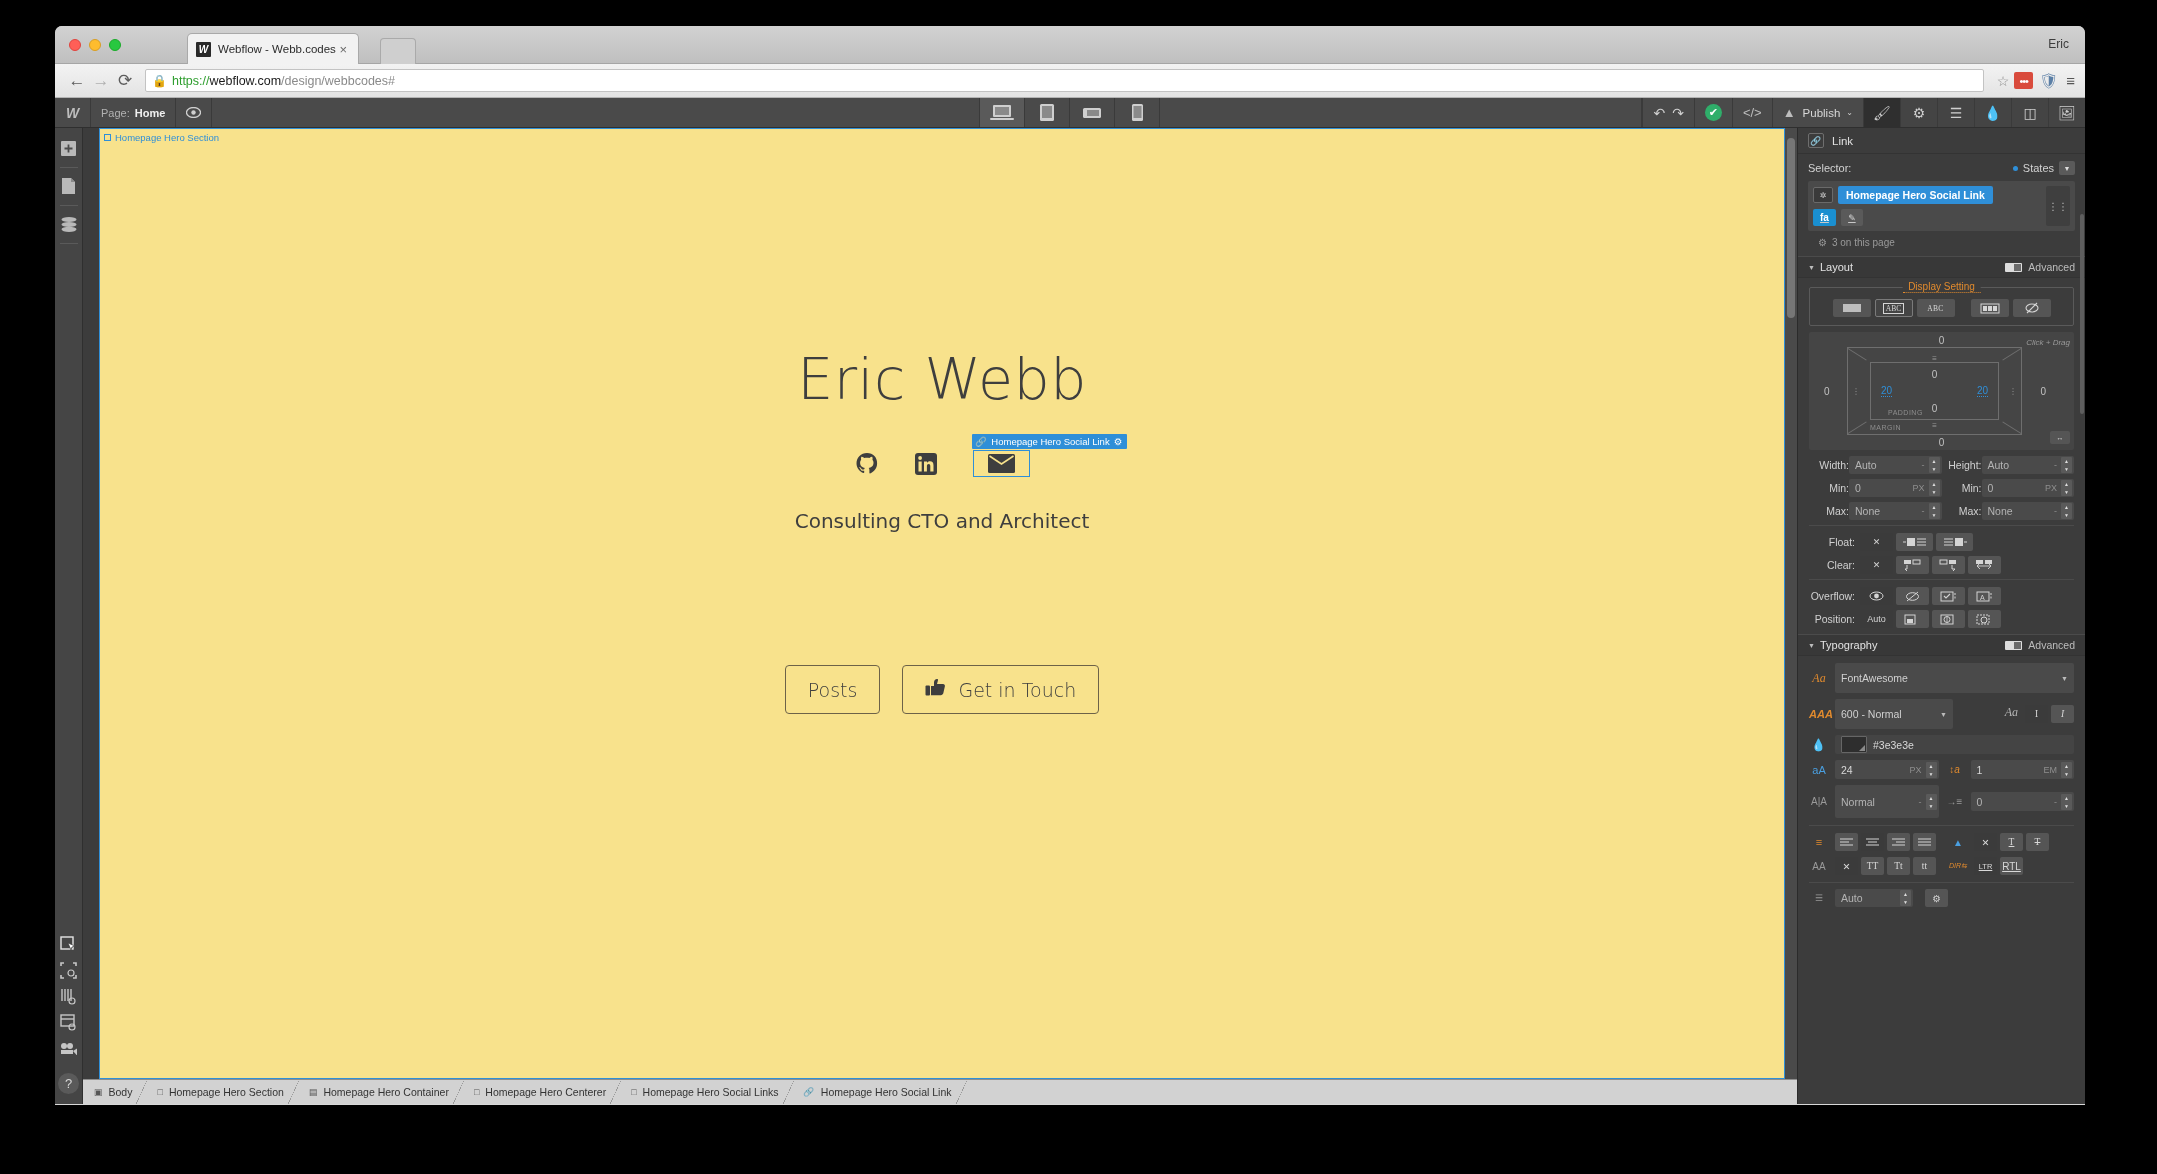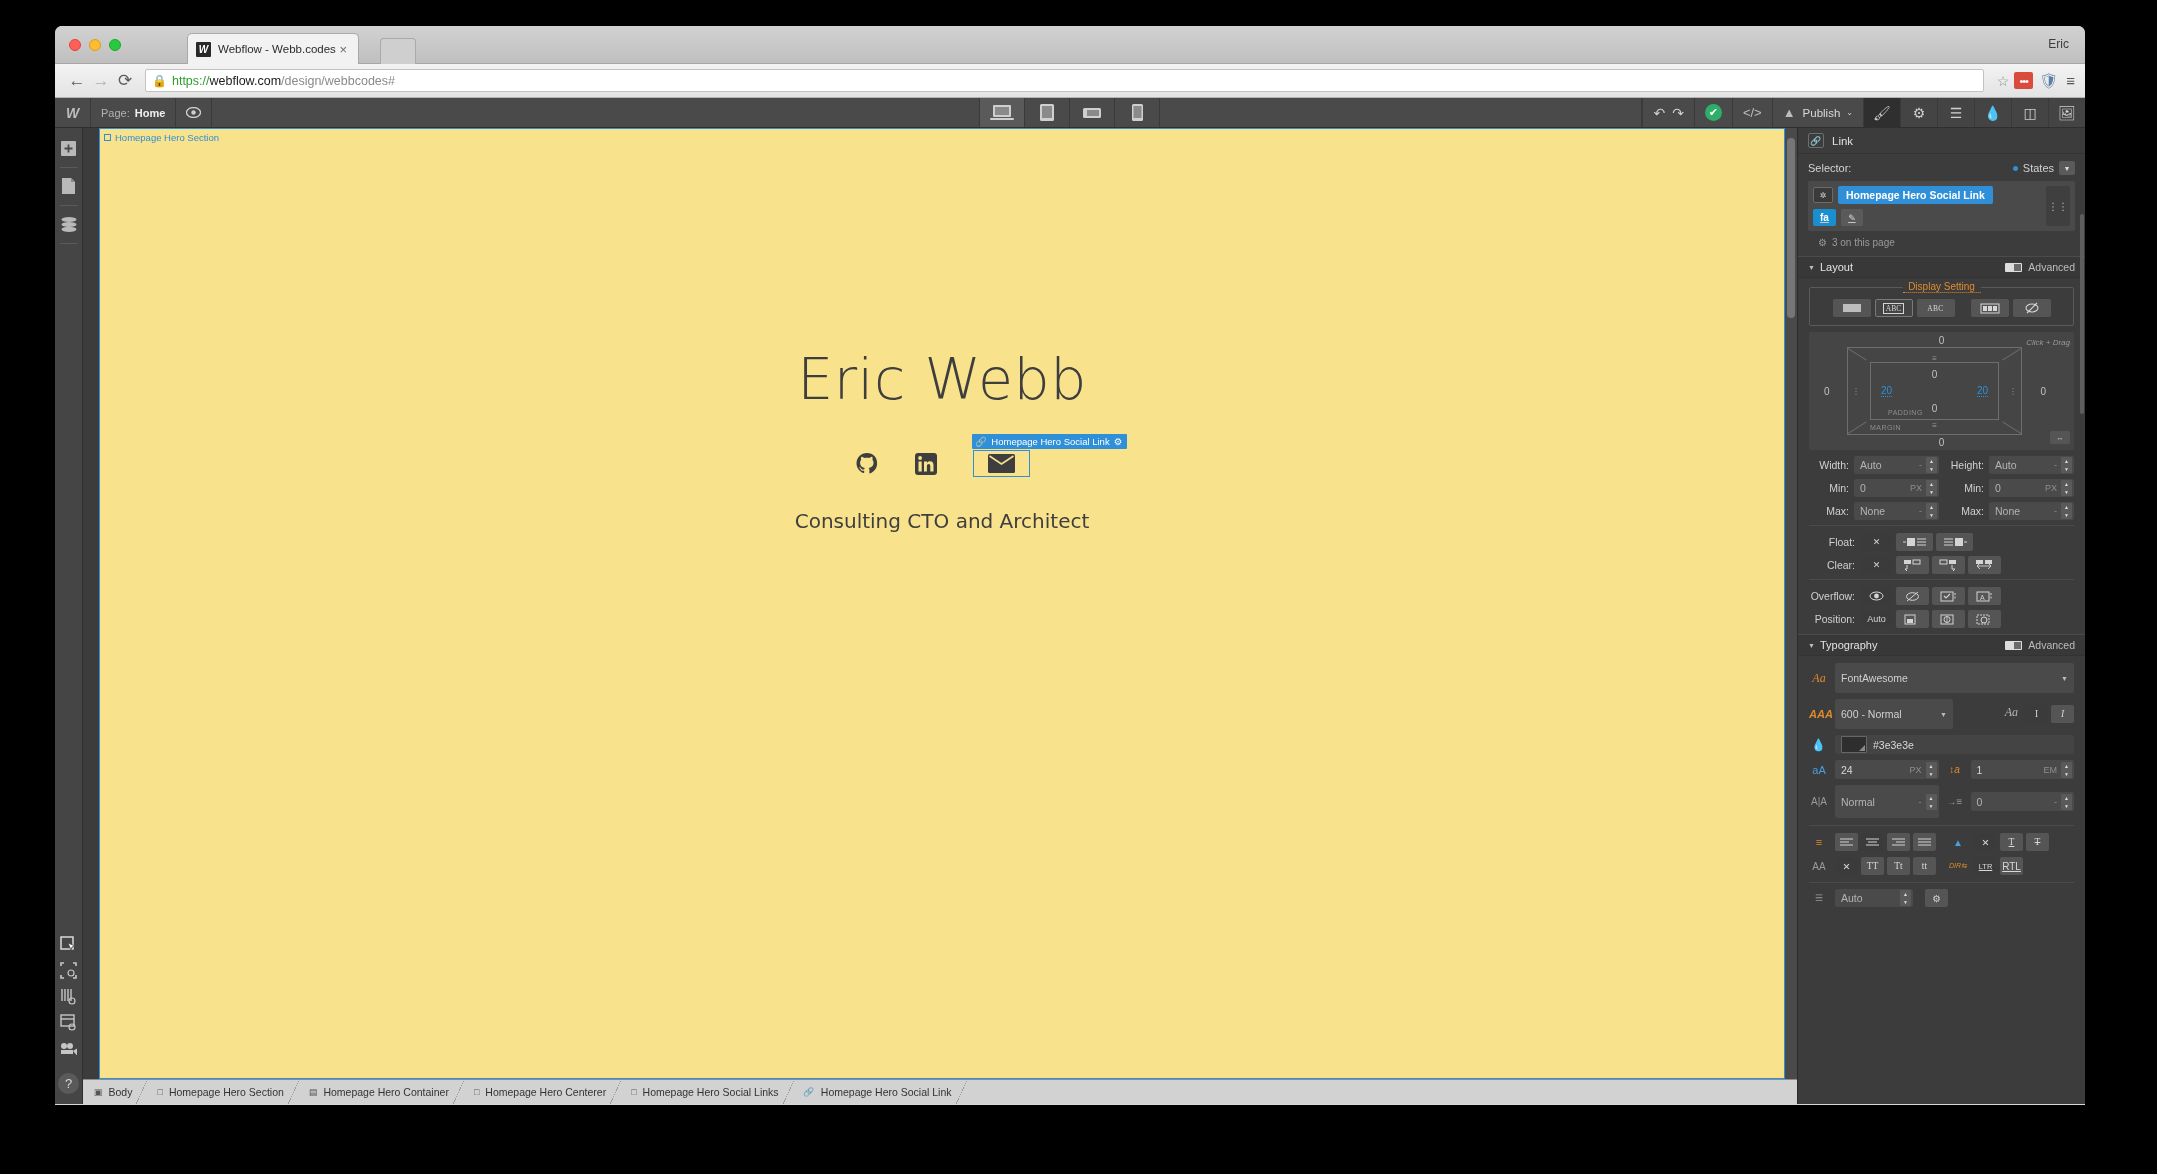--- a/index.html
+++ b/index.html
@@ -382,21 +382,21 @@
   .bm-dots {
     position: absolute; right: 4px; bottom: 6px;
     width: 20px; height: 13px; background: #555; border-radius: 2px;
     display: flex; align-items: center; justify-content: center;
     font-size: 7px; color: #ddd;
   }
   .bm-glyph { position: absolute; color: #9a9a9a; font-size: 8px; }
 
   
   .sizegrid { padding: 6px 11px 0; }
-  .size-row { display: flex; align-items: center; gap: 5px; margin-bottom: 5px; }
+  .size-row { display: flex; align-items: center; margin-bottom: 5px; }
   .size-lbl { width: 40px; text-align: right; font-size: 10.5px; color: #d0d0d0; }
   .inputbox {
     flex: 1; height: 18px; background: #4a4a4a; border-radius: 2px;
     display: flex; align-items: center; padding: 0 2px 0 6px;
     position: relative;
   }
   .inputbox .val { flex: 1; font-size: 10.5px; color: #b4b4b4; }
   .inputbox .val.strong { color: #d8d8d8; }
   .inputbox .unit { font-size: 9px; color: #8e8e8e; margin-right: 4px; }
   .spin {
@@ -671,20 +671,34 @@
                 <svg width="27" height="19" viewBox="0 0 27 19" fill="#3e3e3e">
                     <rect x="0" y="0" width="27" height="19" rx="1.5"></rect>
                     <path d="M1.5 2l12 8 12-8" fill="none" stroke="#f8e28c" stroke-width="1.6"></path>
                   </svg>
               </span>
             </span>
           </div>
 
           <div class="hero-sub">Consulting CTO and Architect</div>
 
+          <div class="cta-row">
+            <div class="cta">
+              <span>Posts</span>
+            </div>
+            <div class="cta">
+              <span>
+                <svg width="22" height="19" viewBox="0 0 22 19" fill="#3e3e3e">
+                    <path d="M6 8h3V4.5c0-2 1.3-3.5 3-3.5.7 0 1.2.5 1 1.2L12 6h6c1.3 0 2.2 1.1 1.9 2.3l-1.6 7C18 16.4 17 17.2 15.8 17.2H6z"></path>
+                    <rect x="0.5" y="7.5" width="4.5" height="10" rx="1"></rect>
+                  </svg>
+              </span>
+              <span>Get in Touch</span>
+            </div>
+          </div>
         </div>
       </div>
 
       <div class="cv-scroll">
         <div class="cv-thumb"></div>
       </div>
 
       <div class="breadcrumb">
         <div class="crumb">
           <span class="crumb-ico">▣</span>

